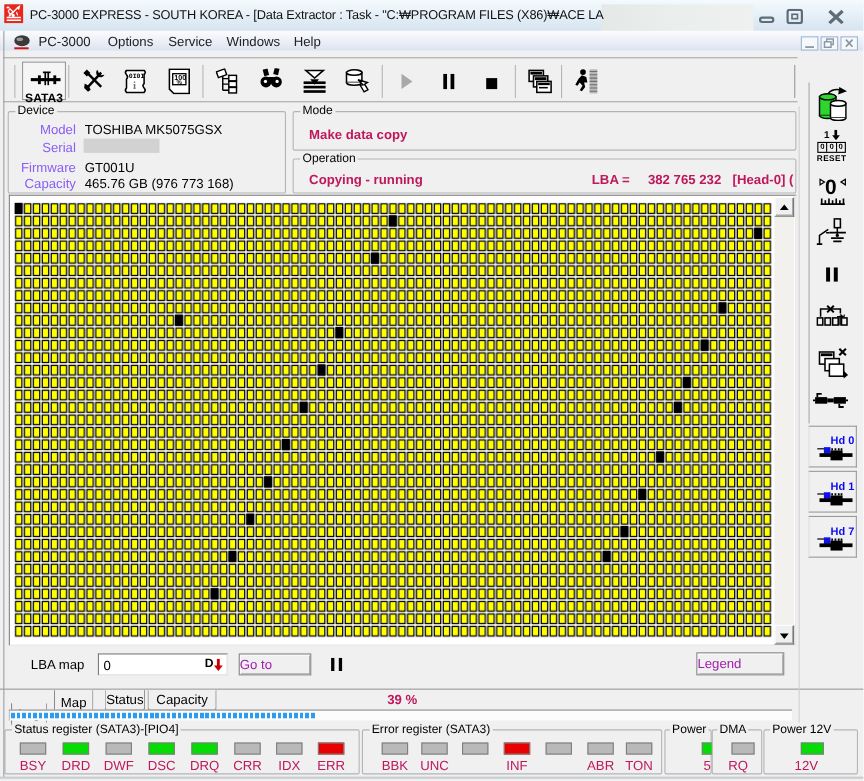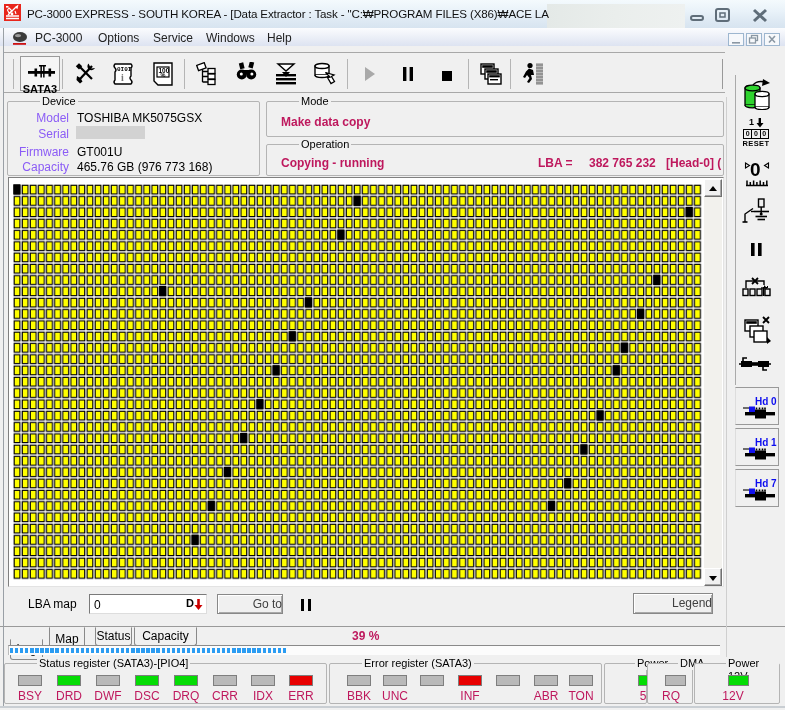--- a/index.html
+++ b/index.html
@@ -21,34 +21,34 @@
 .mdibtn { top:33px; width:16px; height:13px; background:#f6f8fb; border:1px solid #9db6cf; color:#7a8894; font-size:9px; text-align:center; line-height:11px; }
 
 #toolbar { left:3px; top:52px; width:722px; height:41px; background:#f0f0f0;
   border-top:1px solid #a8a8a8; border-bottom:1px solid #a8a8a8; }
 .tsep { position:absolute; top:6px; height:30px; width:1px; background:#b5b5b5; }
 #sata3btn { position:absolute; left:17px; top:3px; width:40px; height:35px; border:1px solid #9a9a9a; background:#f5f5f5; text-align:center; }
 #sata3btn .lbl { font-size:11px; font-weight:bold; color:#000; letter-spacing:0; margin-top:1px; }
 .ticon { position:absolute; top:9px; }
 
 .group { border:1px solid #b4b4b4; border-radius:2px; }
-.glabel { position:absolute; top:-7px; left:6px; background:#f0f0f0; font-size:11px; color:#000; padding:0 2px; line-height:13px;margin-left:26px; }
+.glabel { position:absolute; top:-7px; left:6px; background:#f0f0f0; font-size:11px; color:#000; padding:0 2px; line-height:13px; }
 .devrow { position:absolute; font-size:12px; color:#000; white-space:nowrap; }
 .devlab { position:absolute; font-size:12px; color:#8b5cf6; text-align:right; width:62px; }
 .boldtxt { font-weight:bold; font-size:12px; color:#be185d; white-space:nowrap; }
 
 #map { left:8px; top:177px; width:716px; height:410px; background:#fff;
   border-top:1px solid #808080; border-left:1px solid #808080; border-right:1px solid #e3e3e3; border-bottom:1px solid #e3e3e3; }
 #vscroll { position:absolute; right:1px; top:1px; width:18px; height:407px; background:#f2f1ed; }
 .sbtn { position:absolute; left:0; width:18px; height:18px; background:#f0f0f0; border:1px solid #fff; border-right-color:#707070; border-bottom-color:#707070; box-shadow:inset -1px -1px 0 #a8a8a8; text-align:center; }
 .sbtn svg { display:block; margin:5px auto 0; }
 
 #lbabar { left:4px; top:589px; width:727px; height:31px; background:#f0f0f0; }
 .btn97 { position:absolute; background:#f0f0f0; border:1px solid #888;
-  box-shadow:inset 1px 1px 0 #fff, inset -1px -1px 0 #a9a9a9; font-size:12px; color:#404040; text-align:right; }
+  box-shadow:inset 1px 1px 0 #fff, inset -1px -1px 0 #a9a9a9; font-size:12px; color:#a21caf; text-align:left; }
 
 .tab { position:absolute; background:#f0f0f0; border:1px solid #898989; border-top:1px solid #f0f0f0; border-radius:0 0 3px 3px; font-size:12px; color:#000; text-align:center; }
 
 #pbar { left:8px; top:645px; width:712px; height:10px; background:#fcfcfc; border-top:1px solid #8a8a8a; border-left:1px solid #bbb; }
 #pfill { position:absolute; left:1px; top:1.7px; width:278px; height:5.8px;
   background:repeating-linear-gradient(90deg, #2b9cf2 0px, #2b9cf2 3.3px, #fcfcfc 3.3px, #fcfcfc 5.05px); }
 
 .reggroup { position:absolute; top:663px; height:41px; border:1px solid #b4b4b4; border-radius:2px; background:#f0f0f0; }
 .led { position:absolute; top:11px; width:24px; height:11px; border:1px solid #7e7e7e; }
 .ledlab { position:absolute; top:25px; font-size:12px; color:#be185d; text-align:center; width:40px; }

